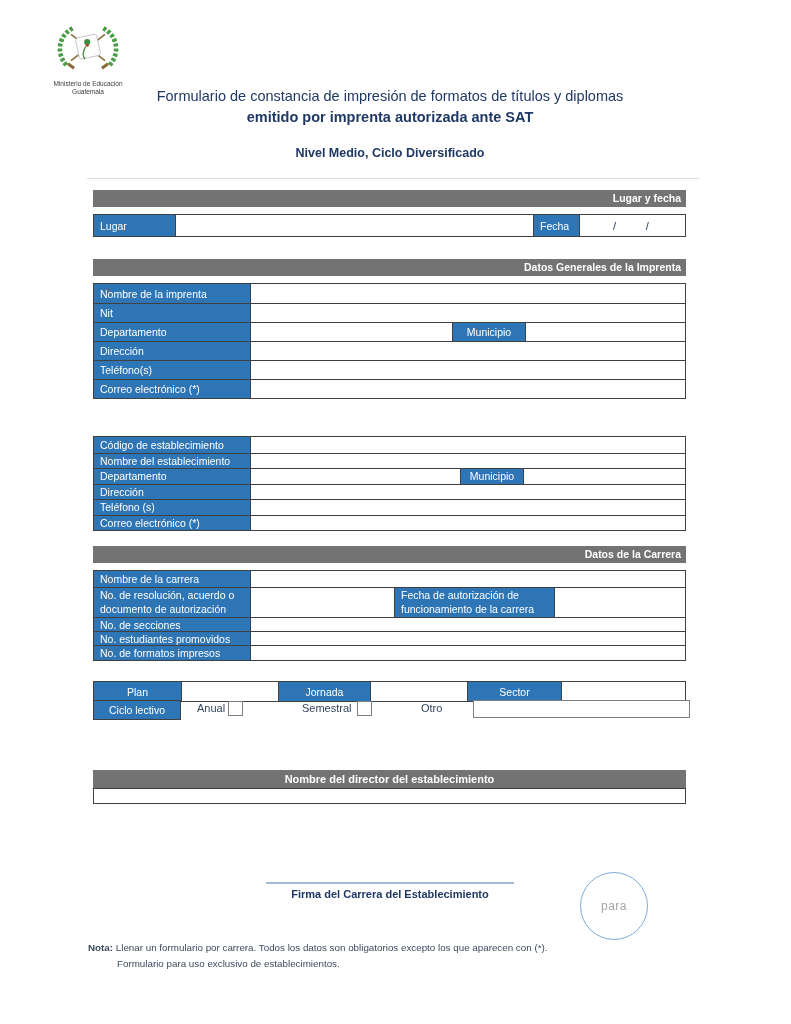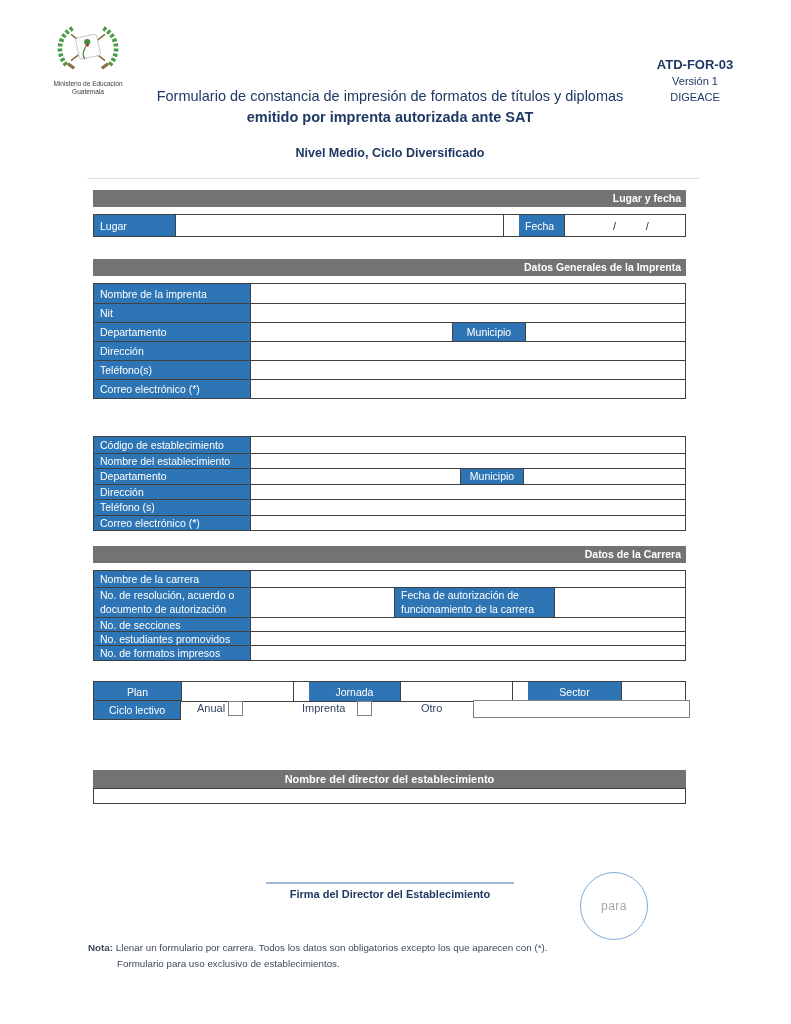--- a/index.html
+++ b/index.html
@@ -20,21 +20,21 @@
 
   
   .band{position:absolute;left:93px;width:593px;height:17px;background:#737373;color:#fff;
         font-size:10.5px;font-weight:700;line-height:17px;box-sizing:border-box;}
   .band-right{text-align:right;padding-right:5px;}
   .band-center{text-align:center;}
 
   
   .tbl{position:absolute;left:93px;width:593px;border:1.5px solid #404040;box-sizing:border-box;background:#fff;}
   .trow{display:flex;border-top:1px solid #404040;box-sizing:border-box;align-items:stretch;}
-  .trow:first-child{border-top:none;gap:15px;}
+  .trow:first-child{border-top:none;}
   .lbl{background:#2E75B6;color:#fff;font-size:10.5px;display:flex;align-items:center;
        padding-left:6px;padding-right:4px;box-sizing:border-box;border-right:1px solid #404040;}
   .lbl-mid{border-left:1px solid #404040;border-right:1px solid #404040;justify-content:center;padding-left:0;padding-right:0;text-align:right;}
   .lbl-center{justify-content:center;padding-left:0;padding-right:0;}
   .inp{flex:1;background:#fff;}
   .inp-bordered{border-right:1px solid #404040;}
 
   
   .datecell{flex:0 0 105px;position:relative;background:#fff;font-size:11px;color:#1F3864;}
   .datecell .sep1{position:absolute;left:33%;top:50%;transform:translate(-50%,-50%);}
@@ -82,25 +82,20 @@
       <circle cx="49" cy="30" r="2" fill="#c0392b"></circle>
       <path d="M47,32 q-6,10 -1,16" fill="none" stroke="#3e8c3c" stroke-width="1.6"></path>
       <path d="M24,54 l8,6 M76,54 l-8,6" stroke="#8a6d3b" stroke-width="4"></path>
     </svg>
     <div class="logo-caption">
       <div>Ministerio de Educación</div>
       <div>Guatemala</div>
     </div>
   </div>
 
-  <div class="docmeta">
-    <div class="code">ATD-FOR-03</div>
-    <div class="line">Versión 1</div>
-    <div class="line">DIGEACE</div>
-  </div>
 
   <div class="title1">Formulario de constancia de impresión de formatos de títulos y diplomas</div>
   <div class="title2">emitido por imprenta autorizada ante SAT</div>
   <div class="subtitle">Nivel Medio, Ciclo Diversificado</div>
 
   <div class="faintline"></div>
 
   <div class="band band-right" style="top:190px">Lugar y fecha</div>
   <div class="tbl" style="top:214px">
     <div class="trow" style="height:21px">
@@ -206,30 +201,30 @@
       <div class="lbl lbl-center" style="flex:0 0 92px">Jornada</div>
       <div class="inp inp-bordered" style="flex:0 0 96px"></div>
       <div class="lbl lbl-center" style="flex:0 0 94px">Sector</div>
       <div class="inp"></div>
     </div>
   </div>
 
   <div class="ciclo-lbl">Ciclo lectivo</div>
   <span class="ciclo-text" style="left:197px">Anual</span>
   <div class="chk" style="left:228px;top:701px"></div>
-  <span class="ciclo-text" style="left:302px">Imprenta</span>
+  <span class="ciclo-text" style="left:302px">Semestral</span>
   <div class="chk" style="left:357px;top:701px"></div>
   <span class="ciclo-text" style="left:421px">Otro</span>
   <div class="otro-input"></div>
 
   <div class="band band-center" style="top:770px;height:18px;line-height:18px;font-size:11px">Nombre del director del establecimiento</div>
   <div class="dirrow"></div>
 
   <div class="sigline"></div>
-  <div class="siglabel">Firma del Director del Establecimiento</div>
+  <div class="siglabel">Firma del Carrera del Establecimiento</div>
   <div class="seal">
     <span>para</span>
   </div>
 
   <div class="nota">
     <div><span class="bold">Nota:</span> <span>Llenar un formulario por carrera. Todos los datos son obligatorios excepto los que aparecen con (*).</span></div>
     <div class="l2">Formulario para uso exclusivo de establecimientos.</div>
   </div>
 
 </div>

